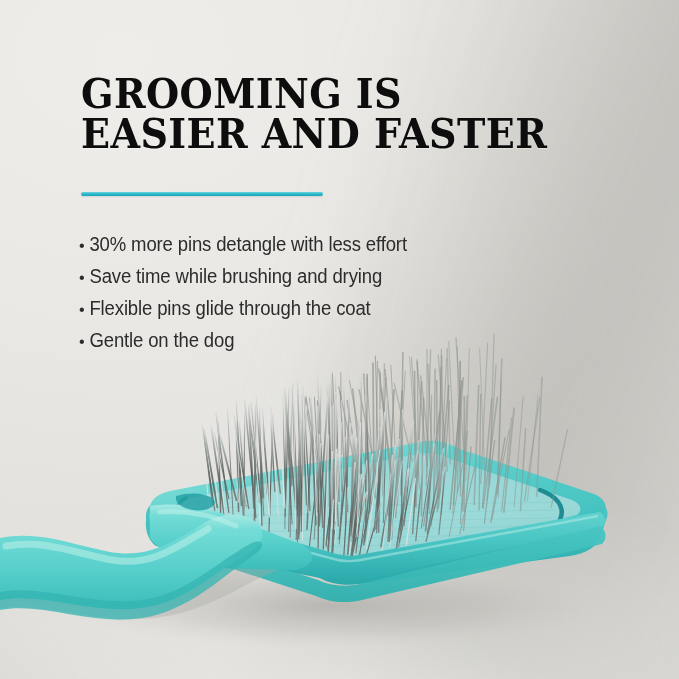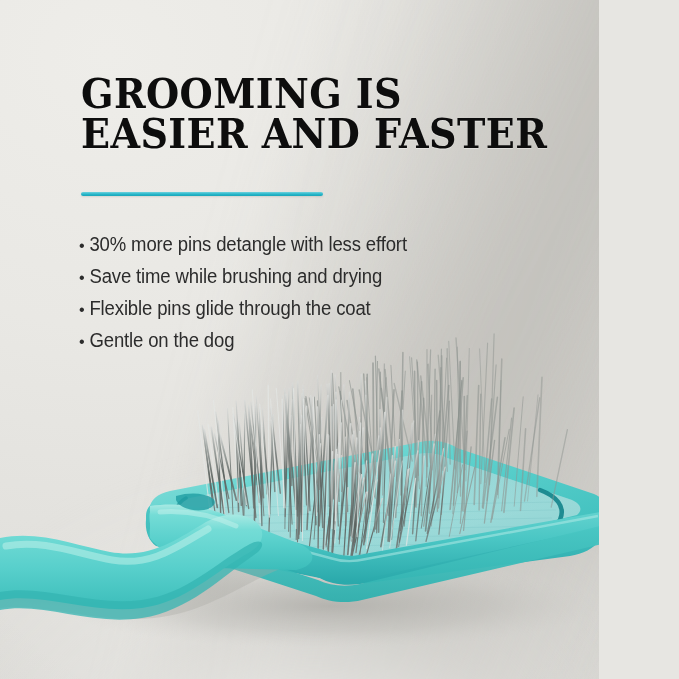--- a/index.html
+++ b/index.html
@@ -3,21 +3,21 @@
 <meta charset="utf-8">
 <title>Grooming Brush Feature Panel</title>
 <style>
   html,body{margin:0;padding:0;}
   body{
     width:679px;height:679px;overflow:hidden;
     font-family:"Liberation Sans", sans-serif;
     background:#e7e6e2;
   }
   #stage{
-    position:relative;width:599px;height:679px;overflow:hidden;
+    position:relative;width:679px;height:679px;overflow:hidden;
     background:#e9e8e4;
   }
   
   .bg-base{
     position:absolute;inset:0;
     background:
       radial-gradient(120% 95% at 18% 8%, #eeede9 0%, #e9e8e4 42%, #e2e1dd 78%, #dcdbd7 100%);
   }
   .bg-diag-shadow{
     position:absolute;top:-160px;right:-210px;width:560px;height:1050px;

